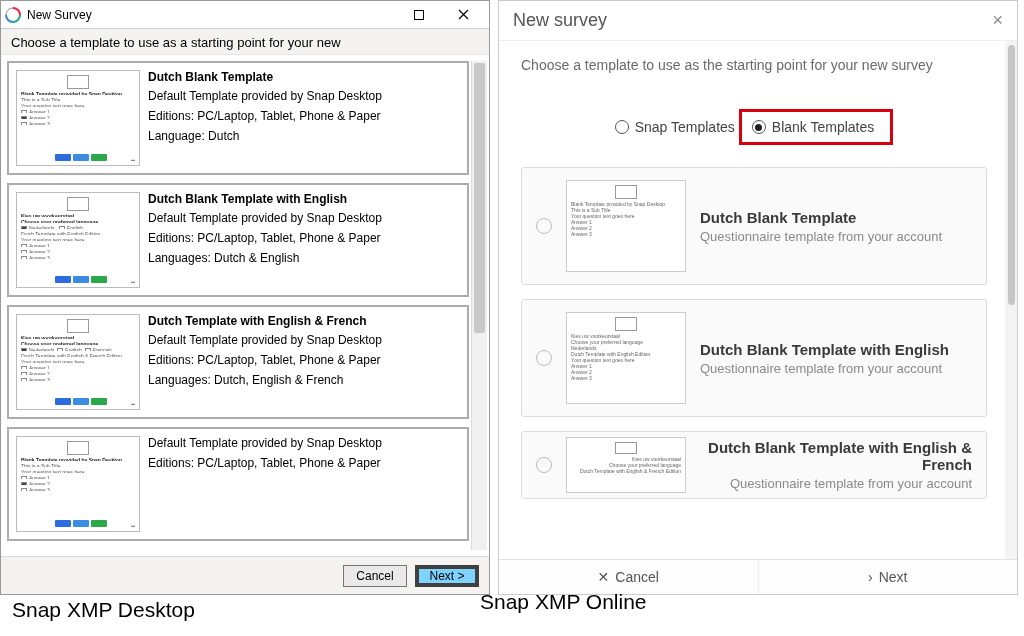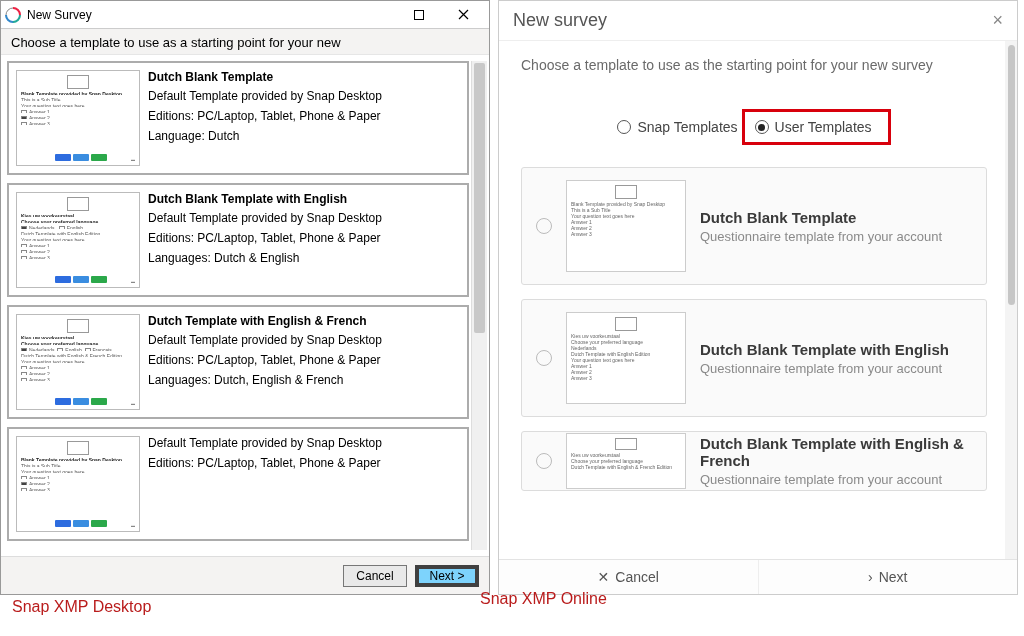--- a/index.html
+++ b/index.html
@@ -267,28 +267,28 @@
     justify-content: center;
     gap: 6px;
     font-size: 14px;
     color: #555;
     border-right: 1px solid #eee;
   }
   .right-footer > div:last-child{border-right:none;}
   
   .caption {
     position: absolute;
-    font-size: 16px;
-    color: #b91c1c;
+    font-size: 21px;
+    color: #000000;
     font-weight: 400;
   }
   .cap-left { left: 12px; top: 598px; }
   .cap-right { left: 480px; top: 590px; text-align: right; }
   
-  .right-item.cut { overflow:hidden; height:60px; margin-bottom:0;}
+  .right-item.cut { overflow:hidden; height:68px; margin-bottom:0;text-align:right;}
 </style>
 </head>
 <body>
 
 <div class="container">
 
   <div class="left-panel">
     <div class="titlebar">
       <span class="logo">
         <svg viewBox="0 0 16 16">
@@ -438,21 +438,21 @@
 
         <div class="radio-row">
           <div class="rgroup">
             <span class="radio-circle"></span>
             <span>Snap Templates</span>
           </div>
           <div class="rgroup user-highlight">
             <span class="radio-circle">
                 <span class="dot"></span>
               </span>
-            <span>User Templates</span>
+            <span>Blank Templates</span>
           </div>
         </div>
 
         <div class="right-item">
           <div class="r-radio"></div>
           <div class="r-thumb">
             <div class="hdr" style="width:22px;height:14px;border:1px solid #999;margin:0 auto 2px auto;"></div>
             <div class="line bold">Blank Template provided by Snap Desktop</div>
             <div class="line">This is a Sub Title</div>
             <div class="line">Your question text goes here</div>

